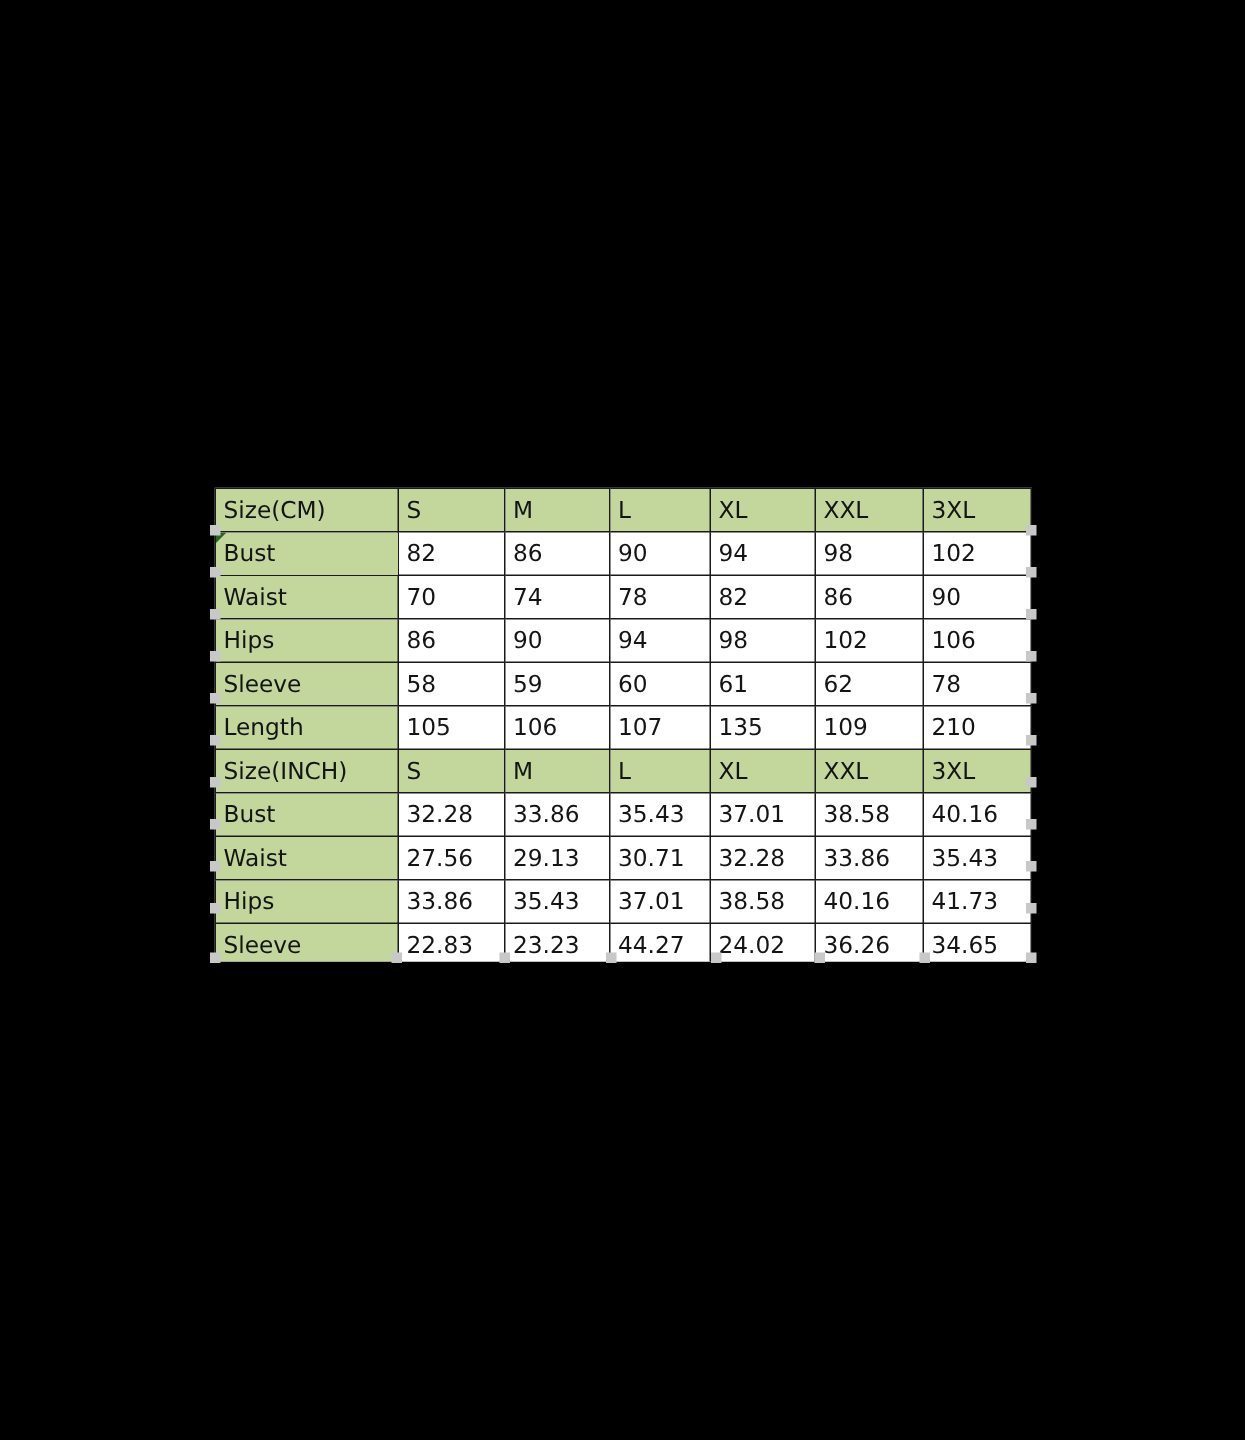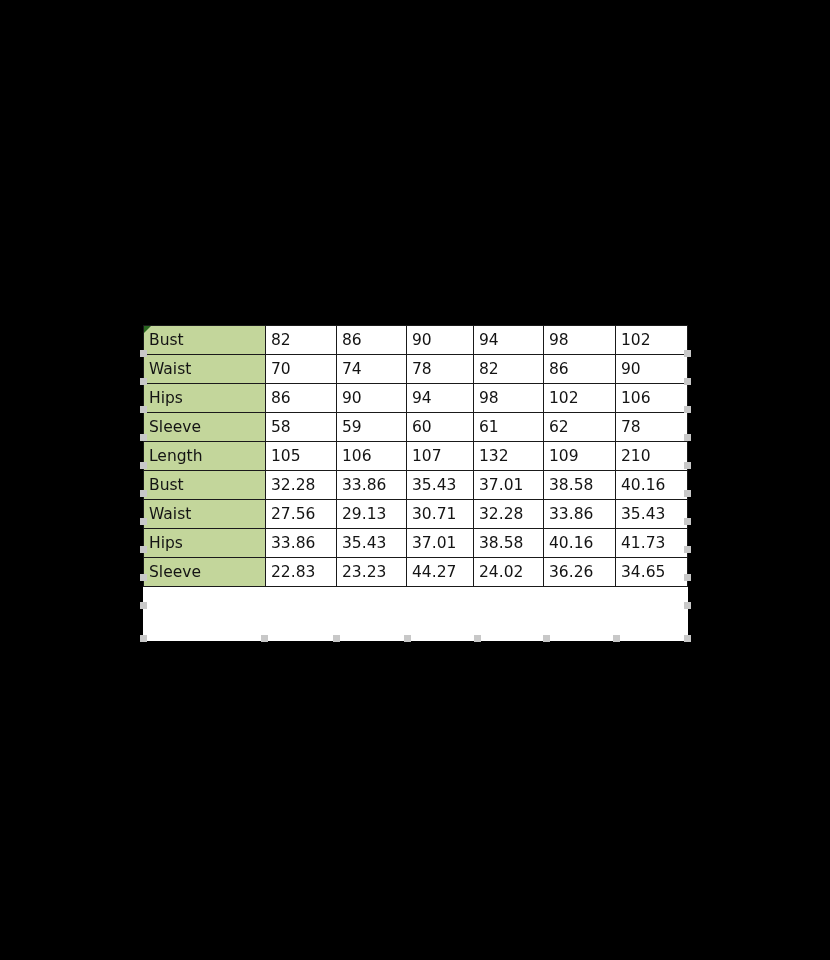--- a/index.html
+++ b/index.html
@@ -99,20 +99,29 @@
       <col class="c-label">
         <col class="c-size">
         <col class="c-size2">
         <col class="c-size3">
         <col class="c-size4">
         <col class="c-size5">
         <col class="c-size5">
     </colgroup>
     <tbody>
 
+      <tr class="row-header">
+        <td class="cell-green">Size(CM)</td>
+        <td class="cell-green">S</td>
+        <td class="cell-green">M</td>
+        <td class="cell-green">L</td>
+        <td class="cell-green">XL</td>
+        <td class="cell-green">XXL</td>
+        <td class="cell-green">3XL</td>
+      </tr>
 
       <tr>
         <td class="cell-label has-marker">Bust<span class="marker"></span></td>
         <td>82</td>
         <td>86</td>
         <td>90</td>
         <td>94</td>
         <td>98</td>
         <td>102</td>
       </tr>
@@ -145,25 +154,34 @@
         <td>61</td>
         <td>62</td>
         <td>78</td>
       </tr>
 
       <tr>
         <td class="cell-label">Length</td>
         <td>105</td>
         <td>106</td>
         <td>107</td>
-        <td>132</td>
+        <td>135</td>
         <td>109</td>
         <td>210</td>
       </tr>
 
+      <tr class="row-header">
+        <td class="cell-green">Size(INCH)</td>
+        <td class="cell-green">S</td>
+        <td class="cell-green">M</td>
+        <td class="cell-green">L</td>
+        <td class="cell-green">XL</td>
+        <td class="cell-green">XXL</td>
+        <td class="cell-green">3XL</td>
+      </tr>
 
       <tr>
         <td class="cell-label">Bust</td>
         <td>32.28</td>
         <td>33.86</td>
         <td>35.43</td>
         <td>37.01</td>
         <td>38.58</td>
         <td>40.16</td>
       </tr>

